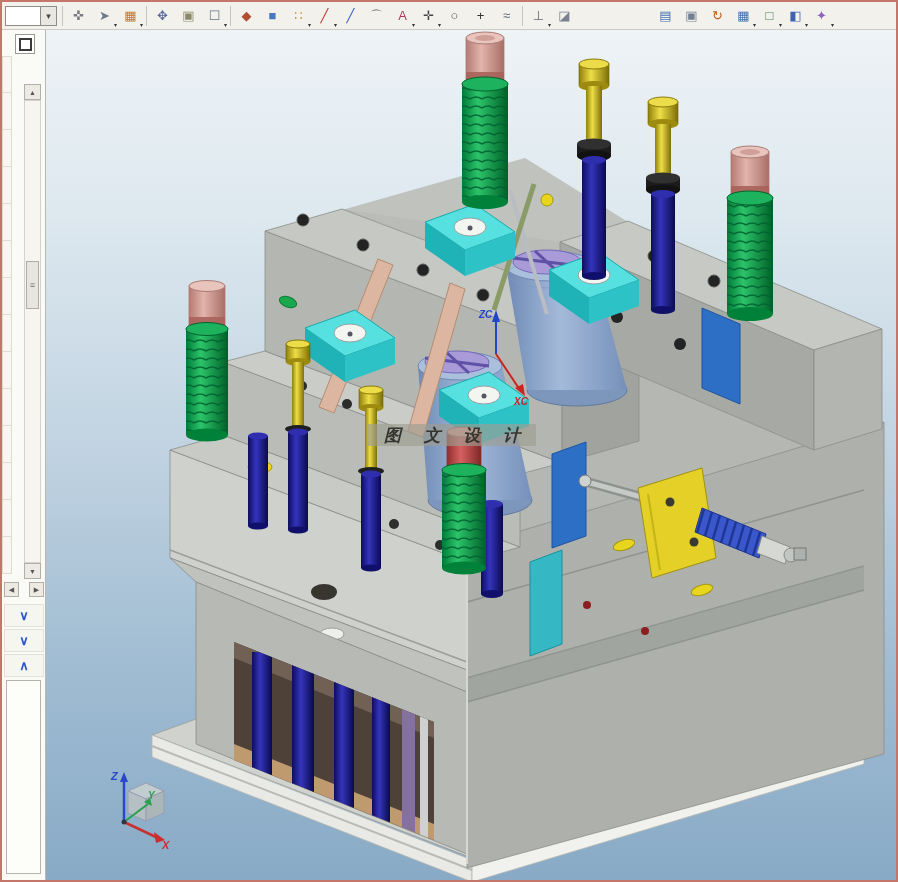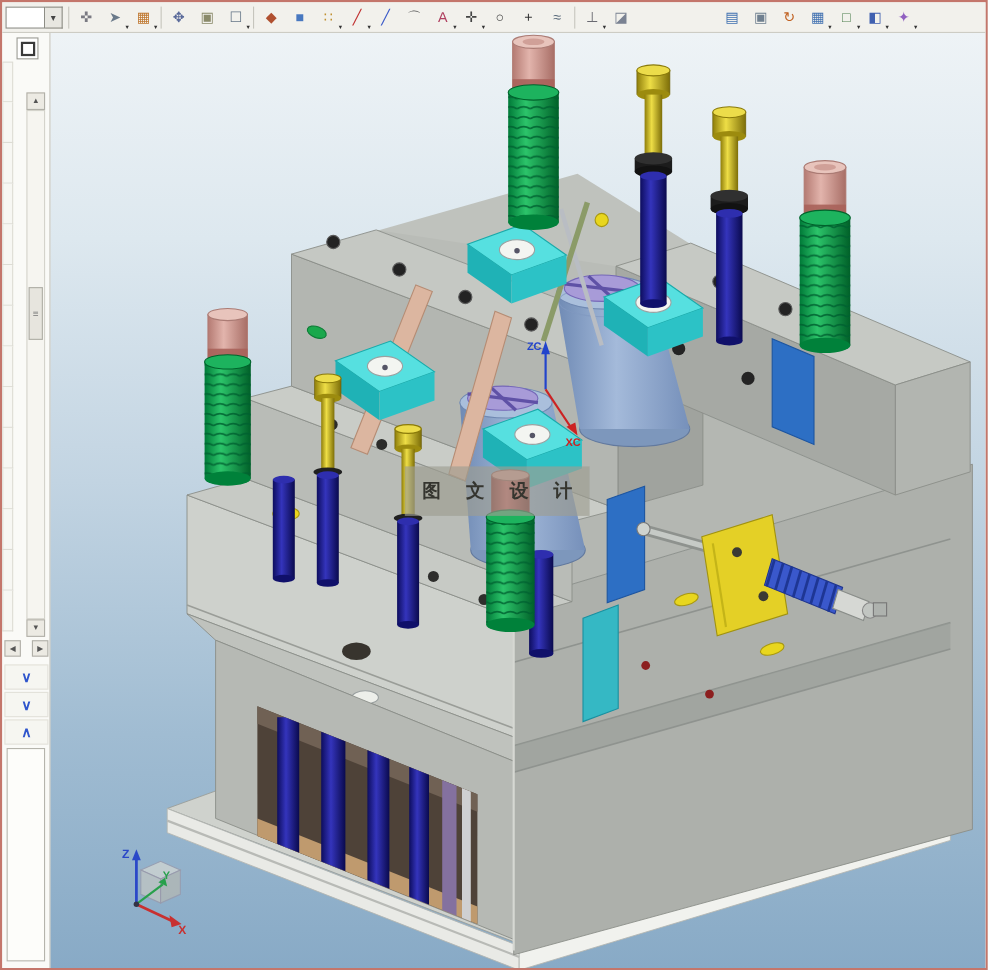--- a/index.html
+++ b/index.html
@@ -37,24 +37,24 @@
     border:1px solid #aeada5;color:#777;font-size:9px;display:flex;align-items:center;justify-content:center;box-sizing:border-box;}
   .vscroll-down{position:absolute;left:22px;top:533px;width:17px;height:16px;font-size:7px;}
   .hscroll{position:absolute;left:2px;top:552px;width:40px;height:15px;display:flex;justify-content:space-between;}
   .harrow{width:15px;height:15px;font-size:7px;}
   .sidebar-chevrons{position:absolute;left:2px;top:574px;width:40px;}
   .chev{height:23px;display:flex;align-items:center;justify-content:center;color:#2f55cc;font-size:13px;
     font-weight:bold;border:1px solid #e3e2da;background:#f6f6f1;margin-bottom:2px;box-sizing:border-box;}
   .bottom-panel{position:absolute;left:4px;top:650px;right:4px;bottom:6px;background:#fdfdfa;border:1px solid #b5b4ac;}
   
   .viewport{position:absolute;left:44px;top:28px;right:0;bottom:0;overflow:hidden;
-    background:linear-gradient(180deg,#eef3f6 0%,#dde8ef 22%,#c2d4e2 48%,#a0bcd2 75%,#88aac6 100%);}
+    background:linear-gradient(180deg,#eef3f6 0%,#dde8ef 22%,#c2d4e2 48%,#a0bcd2 75%,#88aac6 100%);font-style:italic;}
   svg.model{position:absolute;left:0;top:0;width:100%;height:100%;}
   svg text{font-family:"Liberation Sans",sans-serif;font-weight:bold;}
-  .watermark{position:absolute;left:322px;top:394px;width:168px;height:45px;
+  .watermark{position:absolute;left:322px;top:394px;width:168px;height:22px;
     background:rgba(158,158,146,0.66);display:flex;align-items:center;justify-content:center;
     font-size:17px;font-weight:bold;letter-spacing:9px;padding-left:9px;box-sizing:border-box;
     color:#35352f;font-family:sans-serif;}
 </style>
 </head>
 <body>
 
 <div class="window">
 
   <div class="toolbar">

